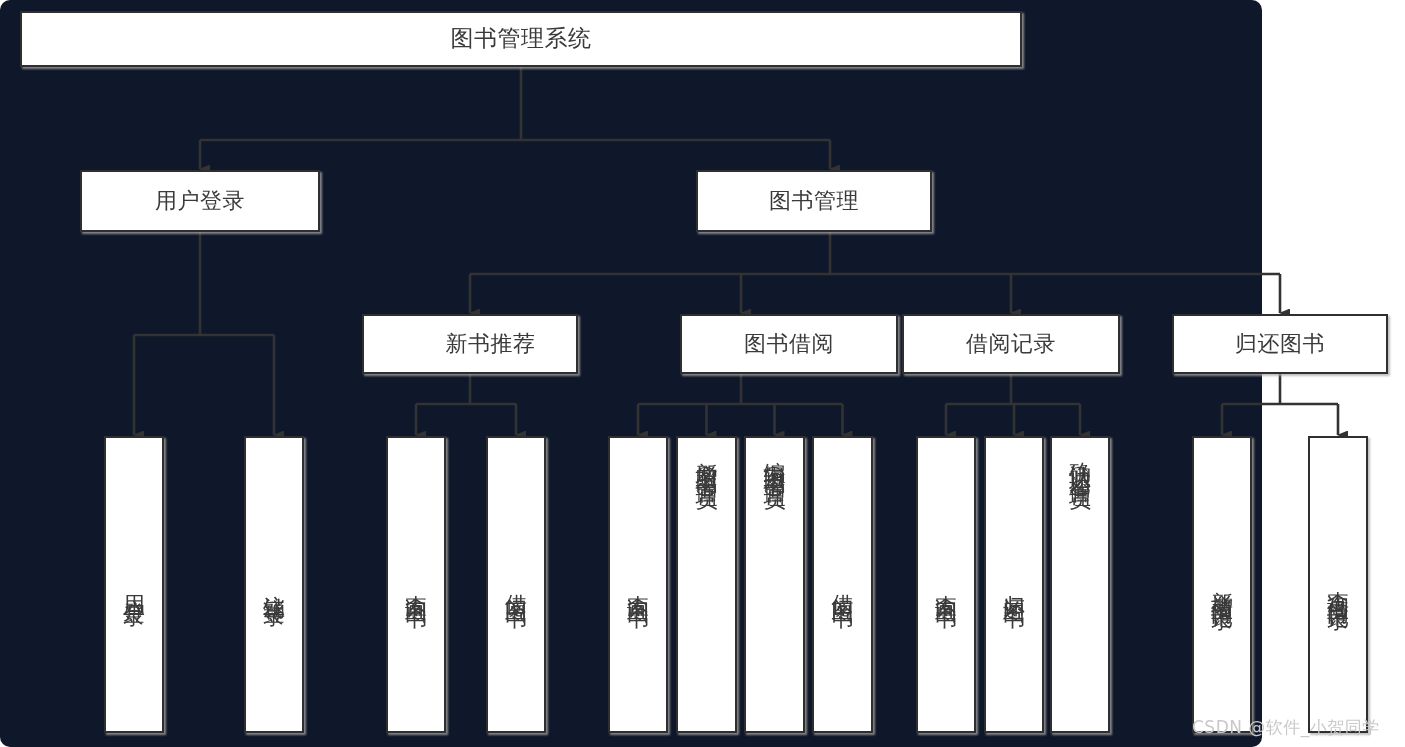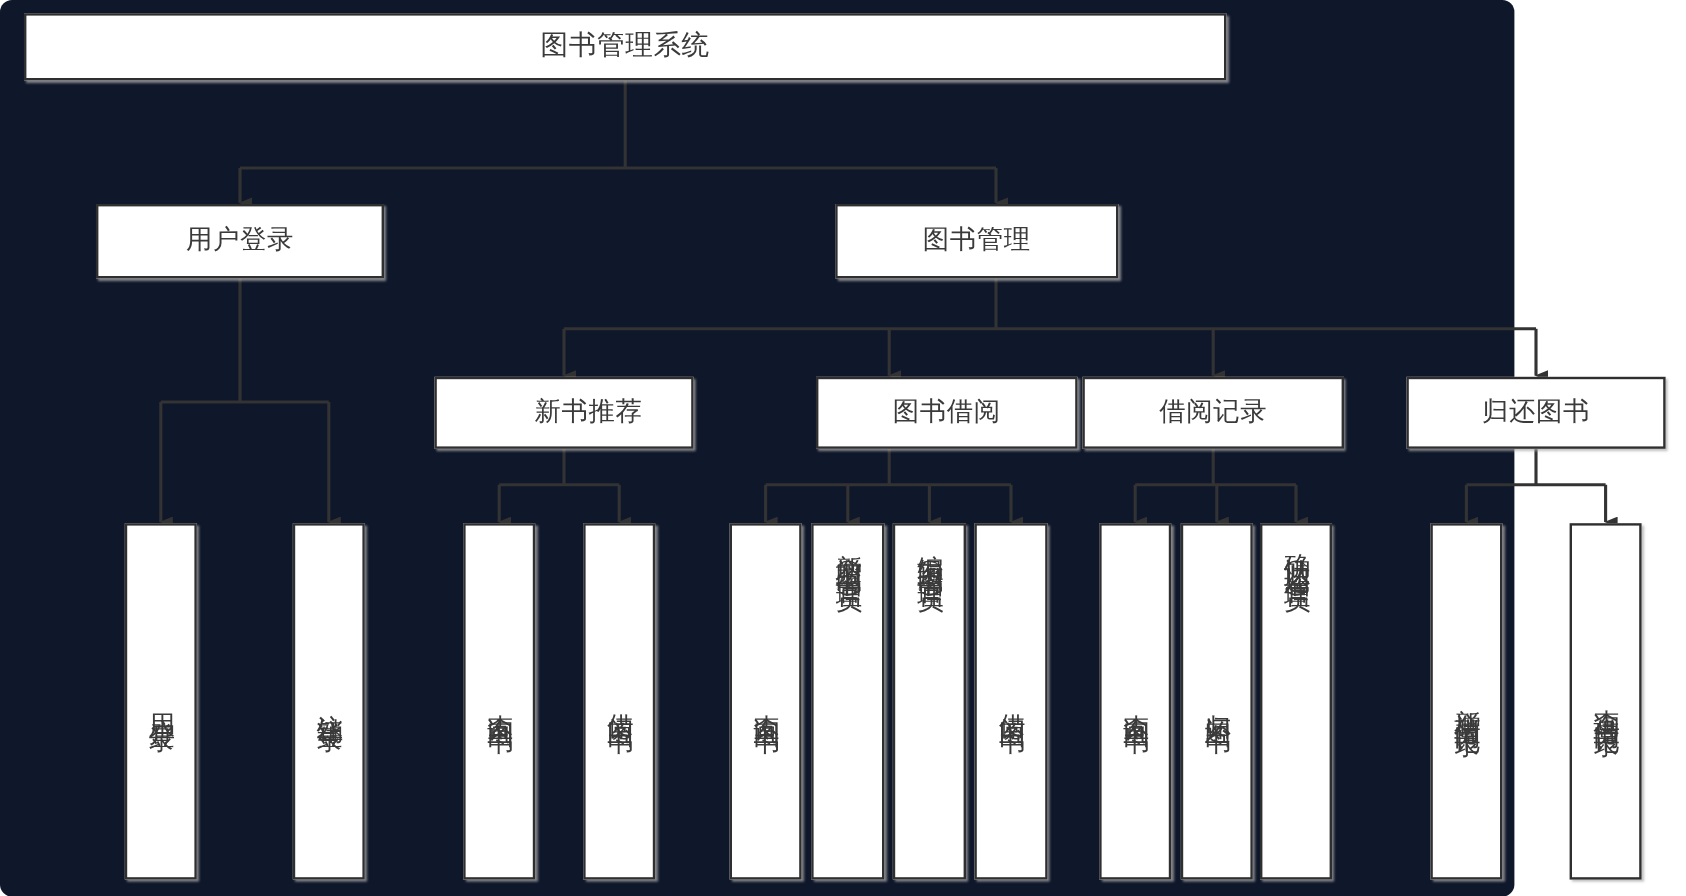--- a/index.html
+++ b/index.html
@@ -175,13 +175,14 @@
       <div class="node leaf vertical" style="left: 1050px; top: 436px; width: 60px; height: 297px;">
         <span class="label">确认归还（管理员）</span>
       </div>
       <div class="node leaf vertical center-v" style="left: 1192px; top: 436px; width: 60px; height: 297px;">
         <span class="label">新增借阅记录</span>
       </div>
       <div class="node leaf vertical center-v" style="left: 1308px; top: 436px; width: 60px; height: 297px;">
         <span class="label">查询借阅记录</span>
       </div>
     </div>
+  <div class="watermark" style="left: 1192px; top: 716px;">CSDN @软件_小贺同学</div>
 </div>
 
 </body></html>

